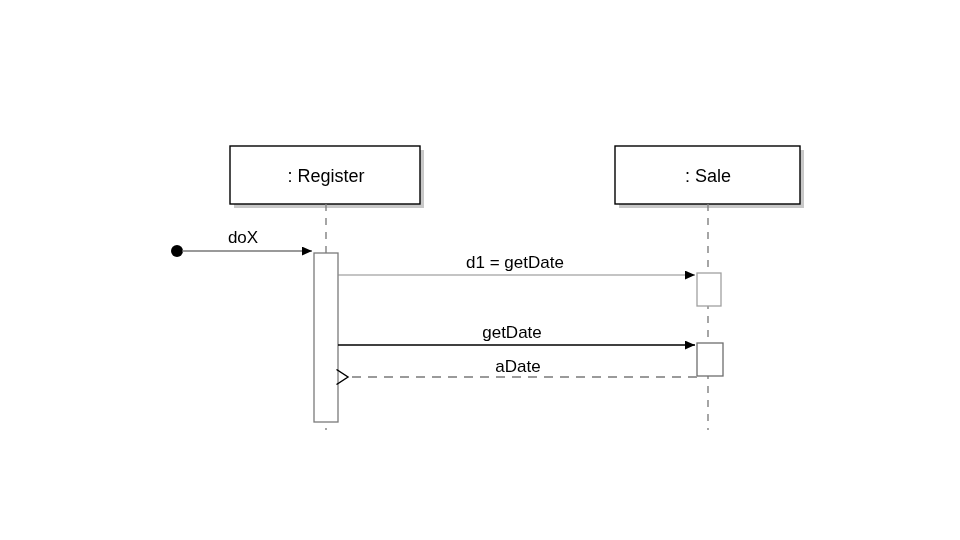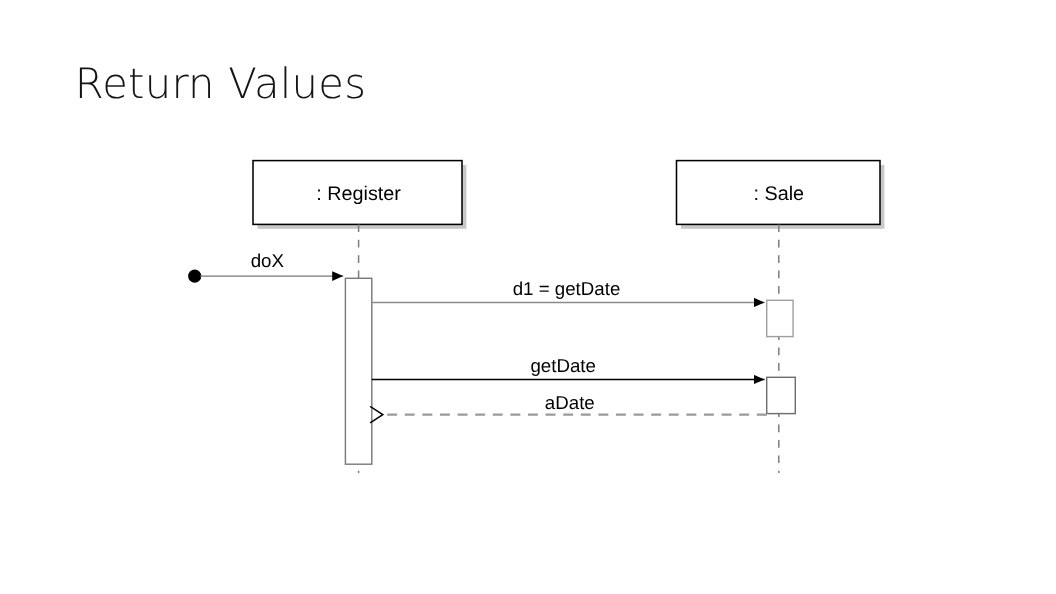--- a/index.html
+++ b/index.html
@@ -50,21 +50,20 @@
     font-family: "Liberation Sans", sans-serif;
     font-size: 17px;
     fill: #000000;
   }
 </style>
 </head>
 <body>
 
 <div id="slide">
 
-  <div id="slide-title">Return Values</div>
 
   <svg id="diagram" viewBox="0 0 960 540">
 
     <defs>
       <marker id="arrow-filled" markerWidth="11" markerHeight="11" refX="10" refY="4.4" orient="auto" markerUnits="userSpaceOnUse">
         <path d="M 0 0 L 10 4.4 L 0 8.8 z" fill="#000000"></path>
       </marker>
       <marker id="arrow-open-left" markerWidth="14" markerHeight="16" refX="1.5" refY="8" orient="auto" markerUnits="userSpaceOnUse">
         <path d="M 13 0.5 L 1.5 8 L 13 15.5" fill="none" stroke="#000000" stroke-width="1.4"></path>
       </marker>

